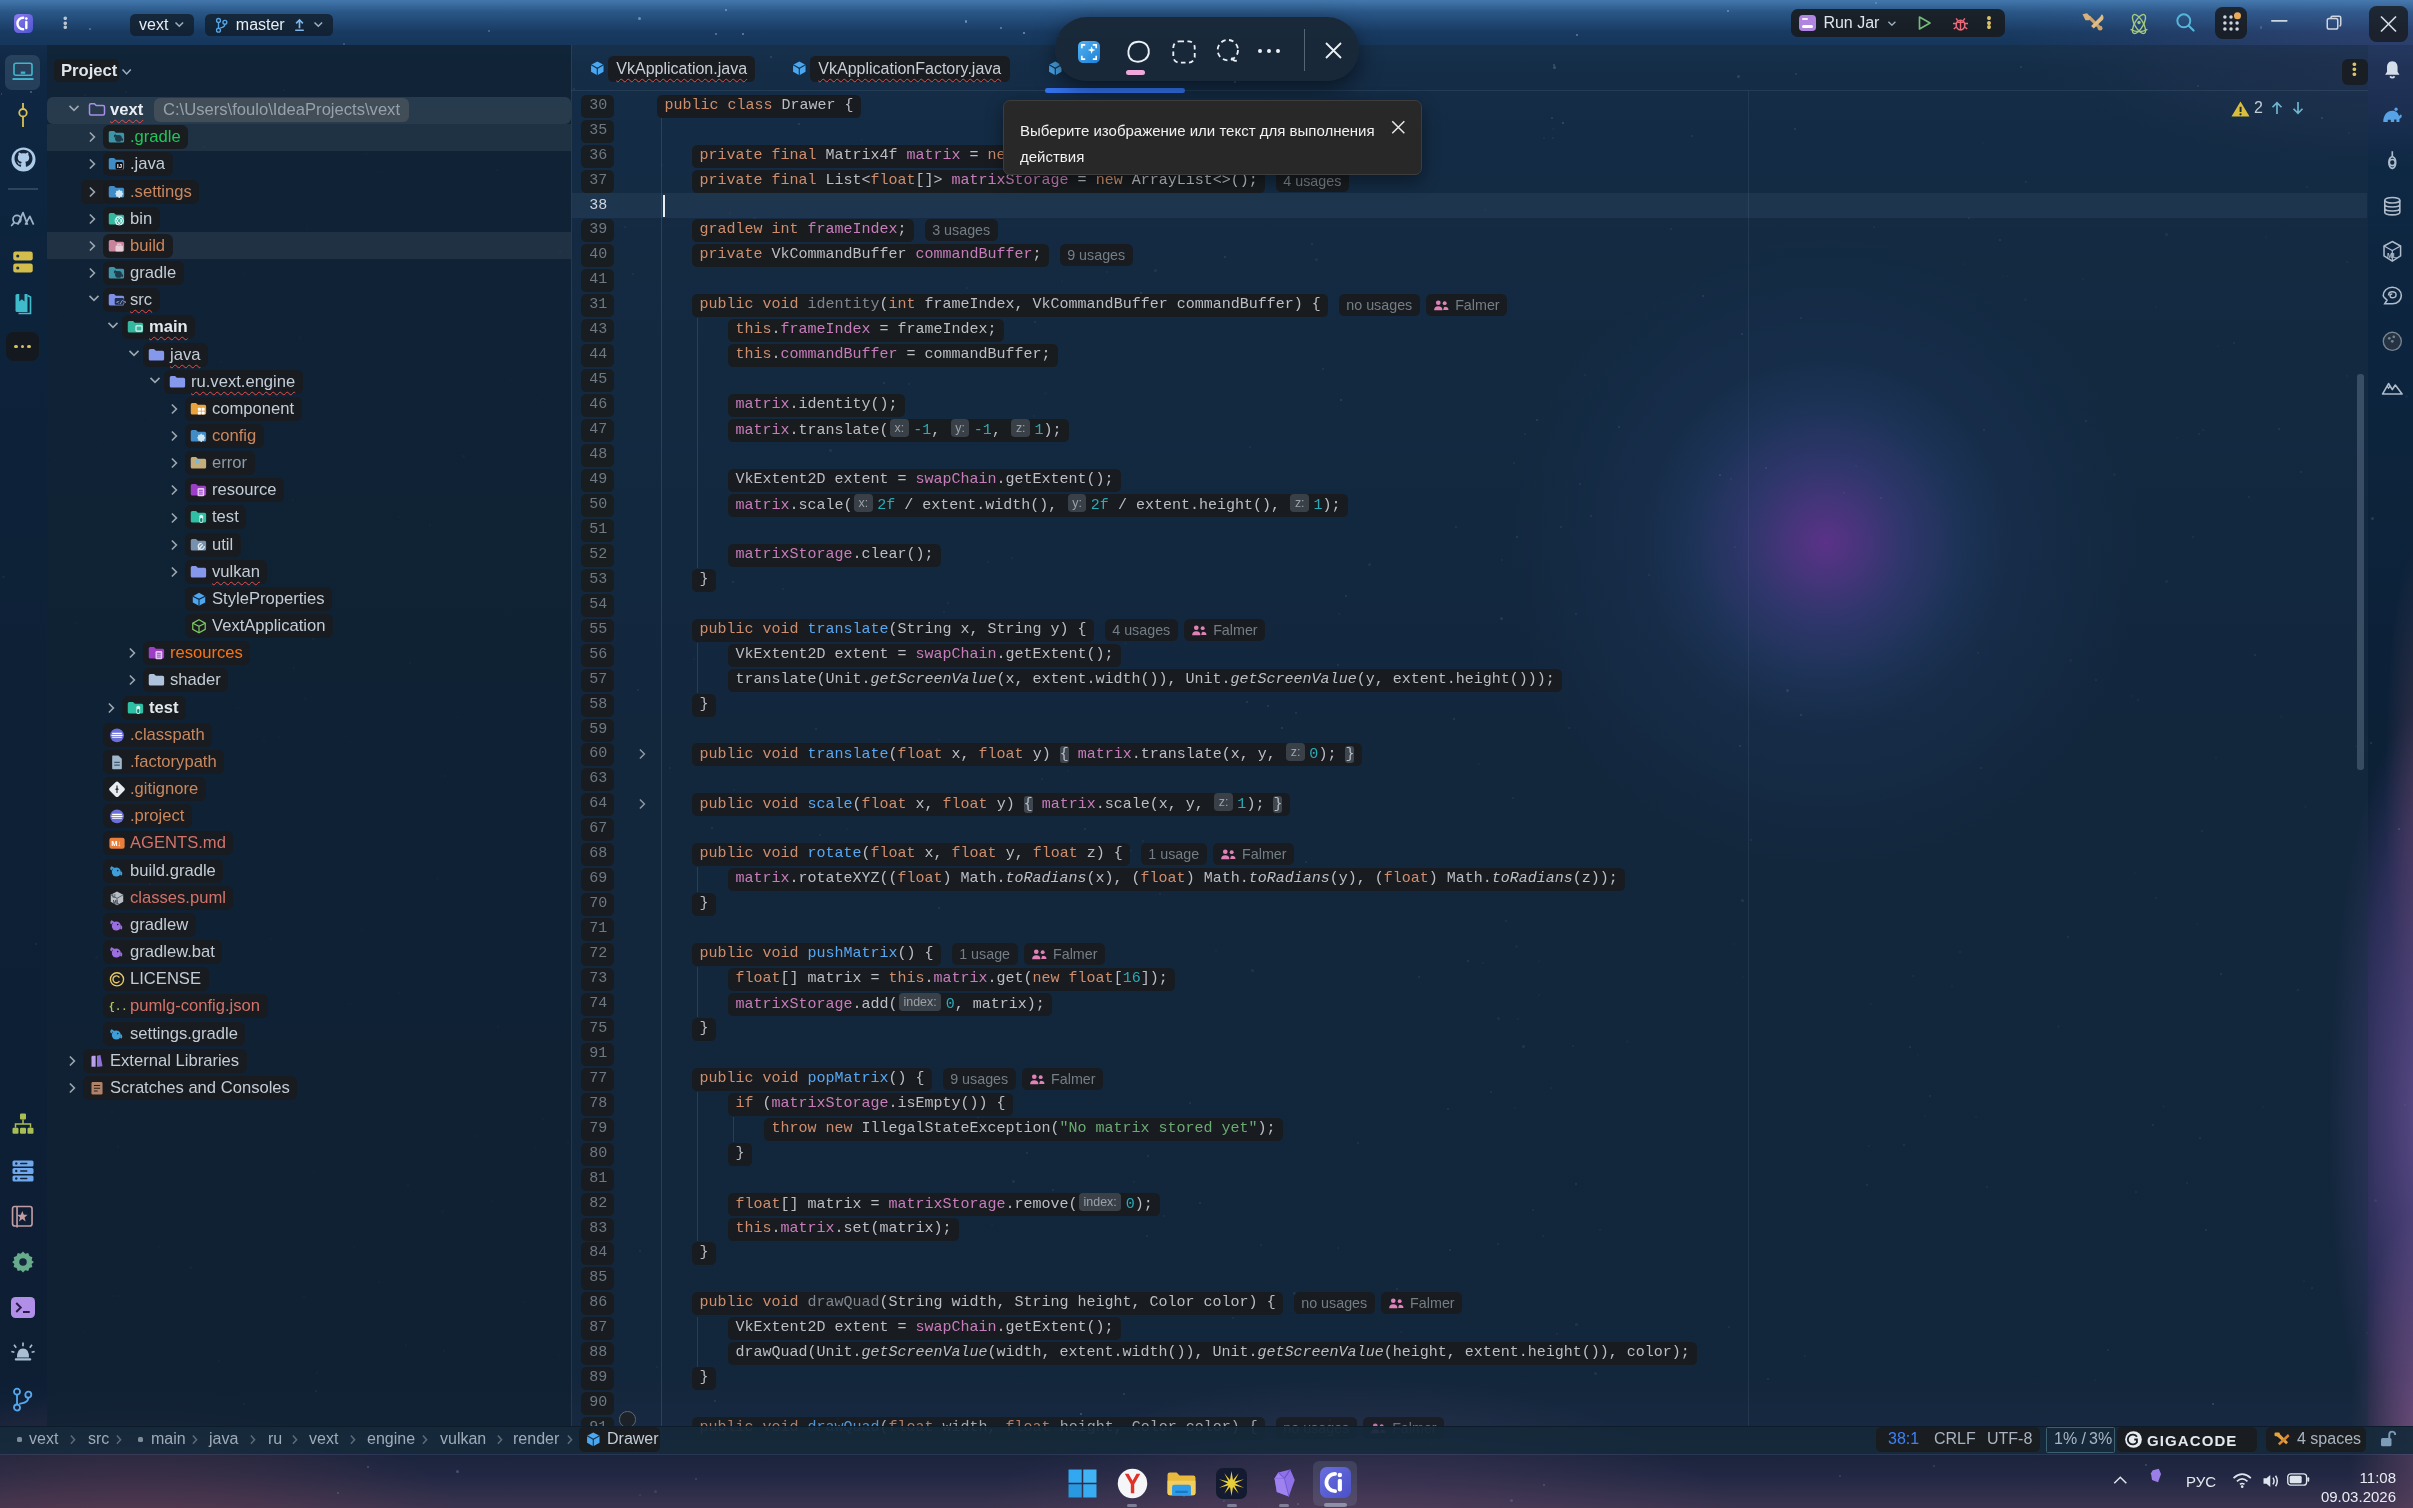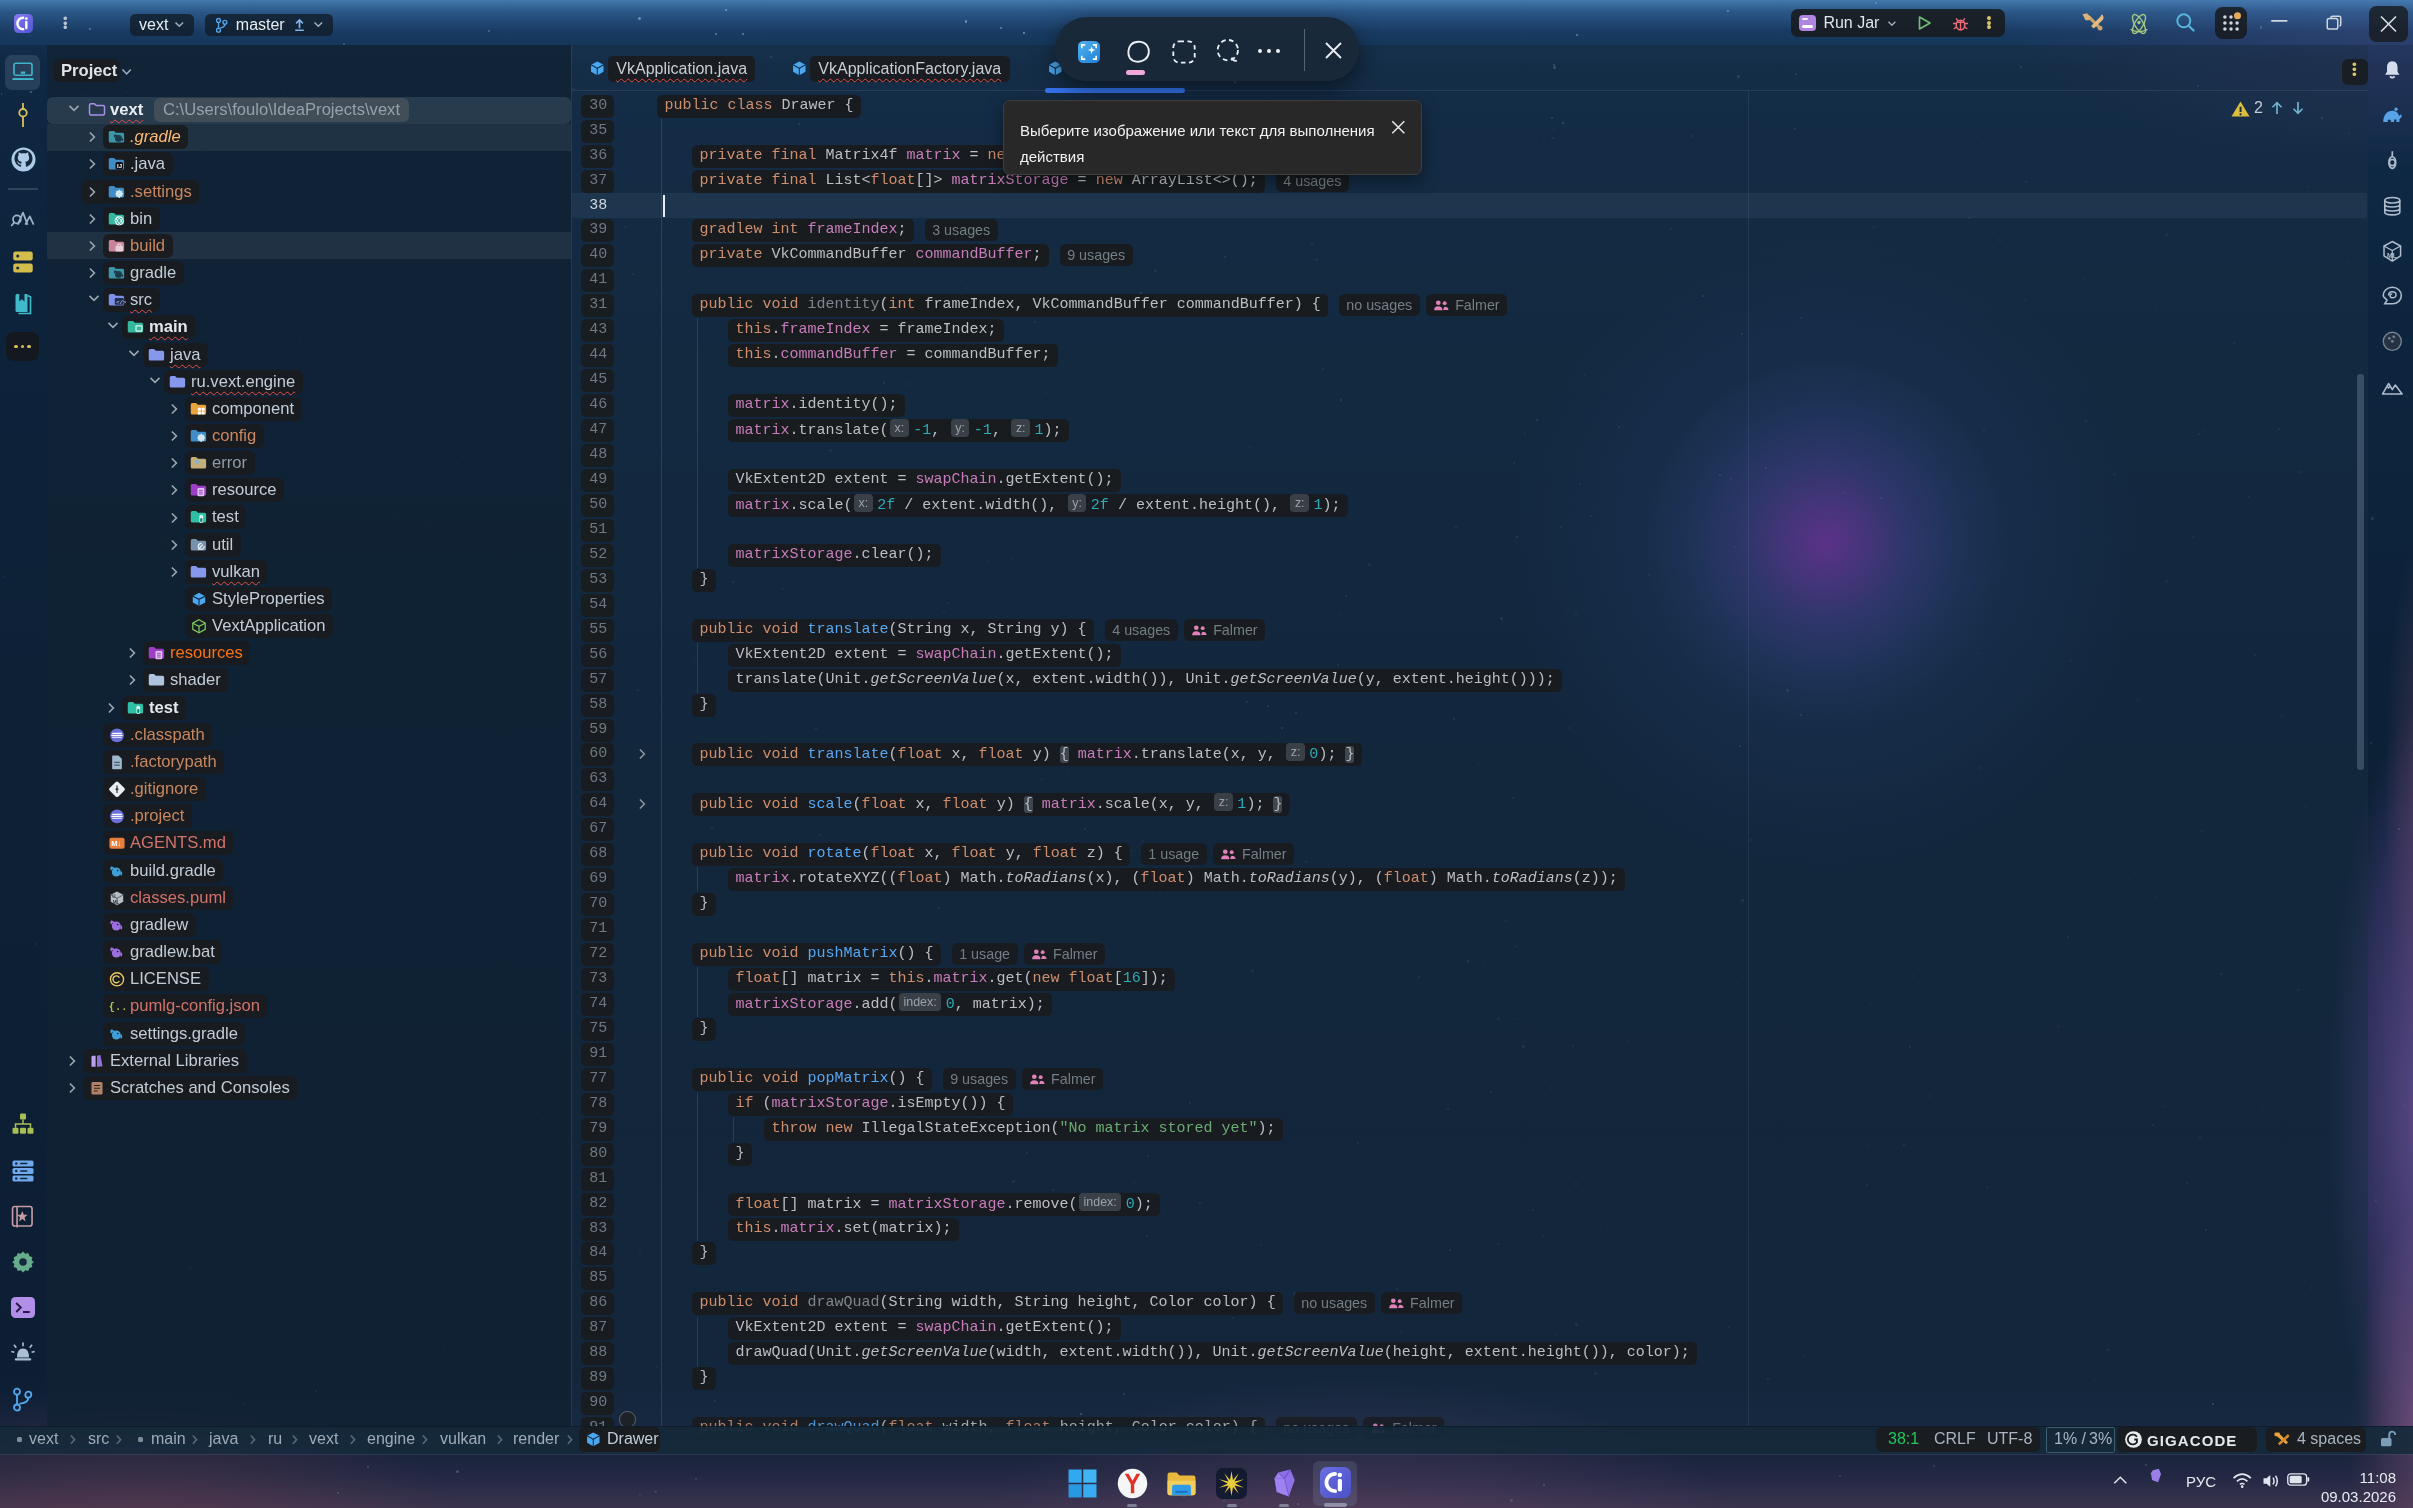--- a/index.html
+++ b/index.html
@@ -709,21 +709,21 @@
     <svg width="8.3" height="12" viewBox="0 0 11 16">
       <path d="M2.5 2 L8.5 8 L2.5 14" stroke="#9BA6B0" stroke-width="2.2" fill="none"></path>
     </svg>
   </div>
 <div class="abs tchip" style="left:103px;top:125px">
     <svg style="flex:none" width="18" height="16.6" viewBox="0 0 24 22">
       <path d="M1 4.5 Q1 2.5 3 2.5 L8 2.5 L10.5 5 L19.5 5 Q21.5 5 21.5 7 L21.5 16 Q21.5 18 19.5 18 L3 18 Q1 18 1 16 Z" fill="#3D96A8"></path>
       <circle cx="14" cy="12.5" r="4.6" fill="#1c3a4a"></circle>
       <path d="M9.5 10.5 Q8 9 9.5 8 L12 9.5 M18.6 12.5 Q20 14 18.6 15.5" stroke="#1c3a4a" stroke-width="2" fill="none"></path>
     </svg>
-    <span class="tlabel" style="color:#fdba74;font-style:italic;">.gradle</span>
+    <span class="tlabel" style="color:#22c55e;">.gradle</span>
   </div>
 <div class="abs" style="left:88px;top:158px">
     <svg width="8.3" height="12" viewBox="0 0 11 16">
       <path d="M2.5 2 L8.5 8 L2.5 14" stroke="#9BA6B0" stroke-width="2.2" fill="none"></path>
     </svg>
   </div>
 <div class="abs tchip" style="left:103px;top:152px">
     <svg style="flex:none" width="18" height="16.6" viewBox="0 0 24 22">
       <path d="M1 4.5 Q1 2.5 3 2.5 L8 2.5 L10.5 5 L19.5 5 Q21.5 5 21.5 7 L21.5 16 Q21.5 18 19.5 18 L3 18 Q1 18 1 16 Z" fill="#3F8CC6"></path>
       <rect x="10" y="8" width="10" height="10" rx="2" fill="#0e0e12"></rect>
@@ -1341,21 +1341,21 @@
 <div class="abs chip" style="left:579px;top:1427px;width:81px;height:25px"></div>
 <div class="abs" style="left:585px;top:1431px">
     <svg style="flex:none" width="16.6" height="16.6" viewBox="0 0 24 24">
       <path d="M12 2 L21 7 L21 17 L12 22 L3 17 L3 7 Z" fill="#4BA8F0"></path>
       <path d="M3 7 L12 12 L21 7" stroke="#0b2030" stroke-width="1.6" fill="none" opacity=".85"></path>
       <path d="M12 12 L12 22" stroke="#0b2030" stroke-width="1.6" opacity=".85"></path>
     </svg>
   </div>
 <div class="abs" style="left:607px;top:1430px;font-size:16px;color:#C3CDD7">Drawer</div>
 <div class="abs chip" style="left:1876px;top:1427px;width:164px;height:25px"></div>
-<div class="abs" style="left:1888px;top:1430px;font-size:16px;color:#22c55e">38:1</div>
+<div class="abs" style="left:1888px;top:1430px;font-size:16px;color:#3b82f6">38:1</div>
 <div class="abs" style="left:1934px;top:1430px;font-size:16px;color:#A9B4C0">CRLF</div>
 <div class="abs" style="left:1987px;top:1430px;font-size:16px;color:#A9B4C0">UTF-8</div>
 <div class="abs" style="left:2046px;top:1427px;width:69px;height:26px;border:1.1px solid #3E5F70;border-radius:1.5px"></div>
 <div class="abs" style="left:2054px;top:1430px;font-size:16px;color:#A9B4C0">1% /</div>
 <div class="abs" style="left:2089px;top:1430px;font-size:16px;color:#A9B4C0">3%</div>
 <div class="abs chip" style="left:2117px;top:1427px;width:140px;height:25px"></div>
 <svg class="ico" style="left:2124px;top:1430px" width="19" height="19" viewBox="0 0 25 25">
     <circle cx="12.5" cy="12.5" r="11" fill="#E8EDF2"></circle>
     <path d="M17 9 A6.5 6.5 0 1 0 17 16 L17 12.5 L13.5 12.5" fill="none" stroke="#1a1c1e" stroke-width="2.4"></path>
   </svg>

